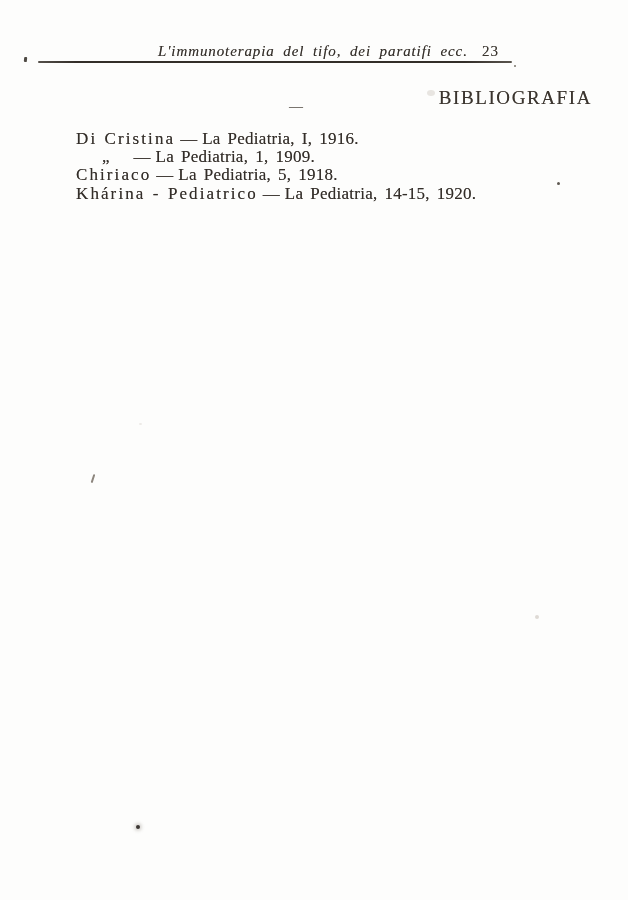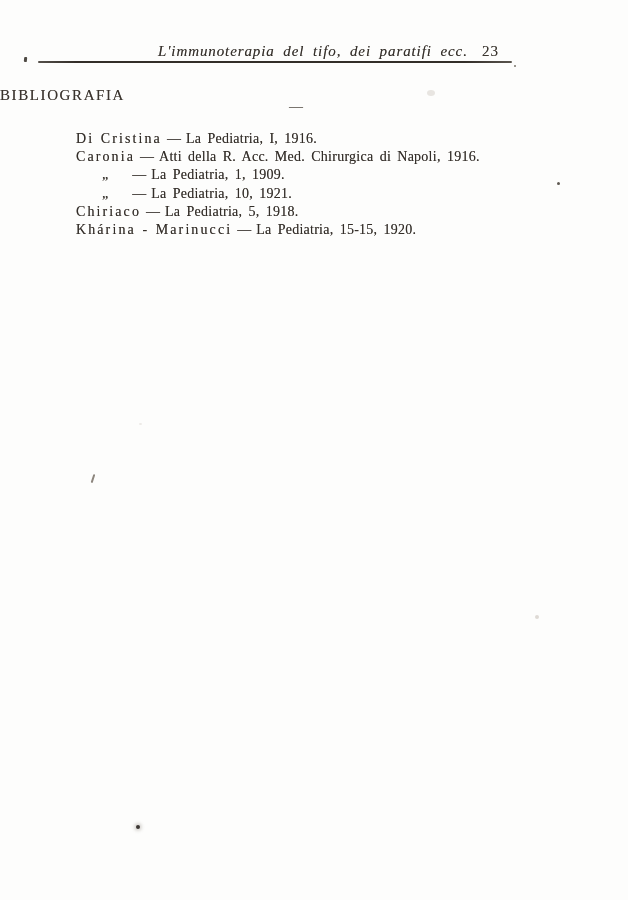--- a/index.html
+++ b/index.html
@@ -55,22 +55,22 @@
     height: 2px;
     background: #7a746c;
     border-radius: 50%;
   }
   
   .section-title {
     position: absolute;
     top: 87px;
     left: 0;
     width: 592px;
-    text-align: left;
-    font-size: 15px;
+    text-align: right;
+    font-size: 19px;
     letter-spacing: 1.6px;
     color: #3a342e;
     text-shadow: 0 0 0.6px rgba(62,54,46,0.55);
   }
   .title-dash {
     position: absolute;
     top: 99px;
     left: 0;
     width: 592px;
     text-align: center;
@@ -81,21 +81,21 @@
   .bib-list {
     position: absolute;
     top: 130px;
     left: 76px;
     right: 30px;
   }
   .bib-row {
     height: 18.2px;
     line-height: 18.2px;
     white-space: nowrap;
-    font-size: 14px;
+    font-size: 17px;
     color: #332e29;
     text-shadow: 0 0 0.55px rgba(58,50,43,0.55);
   }
   .bib-row .author {
     letter-spacing: 2.1px;
     word-spacing: 1px;
   }
   .bib-row .dash {
     margin: 0 5px;
   }
@@ -134,34 +134,28 @@
   <div class="header-rule"></div>
   <div class="rule-end-dot"></div>
 
   <div class="section-title">BIBLIOGRAFIA</div>
   <div class="title-dash">—</div>
 
   <div class="bib-list">
     <div class="bib-row">
       <span class="author">Di Cristina</span><span class="dash">—</span><span class="ref">La Pediatria, I, 1916.</span>
     </div>
-    <div class="bib-row">
-      <span class="author">Caronia</span><span class="dash">—</span><span class="ref">Atti della R. Acc. Med. Chirurgica di Napoli, 1916.</span>
-    </div>
     <div class="bib-row ditto">
       <span class="author">„</span><span class="dash">—</span><span class="ref">La Pediatria, 1, 1909.</span>
-    </div>
-    <div class="bib-row ditto">
-      <span class="author">„</span><span class="dash">—</span><span class="ref">La Pediatria, 10, 1921.</span>
     </div>
     <div class="bib-row">
       <span class="author">Chiriaco</span><span class="dash">—</span><span class="ref">La Pediatria, 5, 1918.</span>
     </div>
     <div class="bib-row">
-      <span class="author">Khárina - Marinucci</span><span class="dash">—</span><span class="ref">La Pediatria, 15-15, 1920.</span>
+      <span class="author">Khárina - Pediatrico</span><span class="dash">—</span><span class="ref">La Pediatria, 14-15, 1920.</span>
     </div>
   </div>
 
   <div class="speck speck-a"></div>
   <div class="speck speck-b"></div>
   <div class="speck speck-c"></div>
   <div class="speck speck-d"></div>
   <div class="speck speck-e"></div>
   <div class="speck speck-f"></div>
   <div class="speck speck-g"></div>

